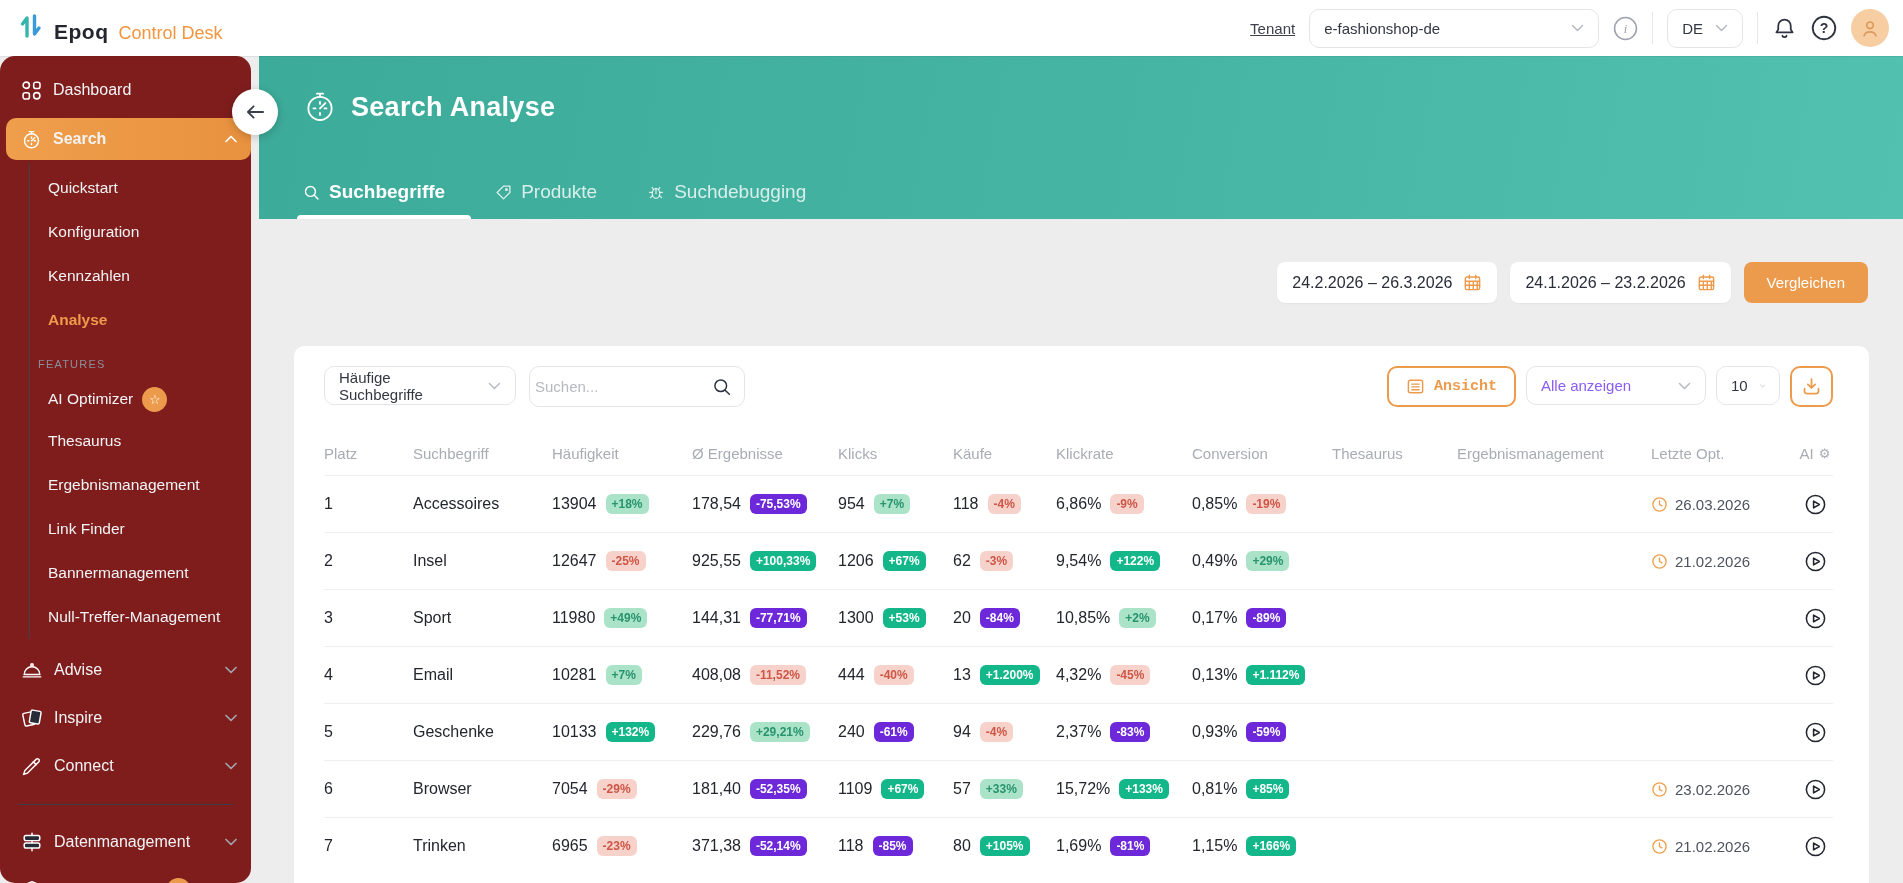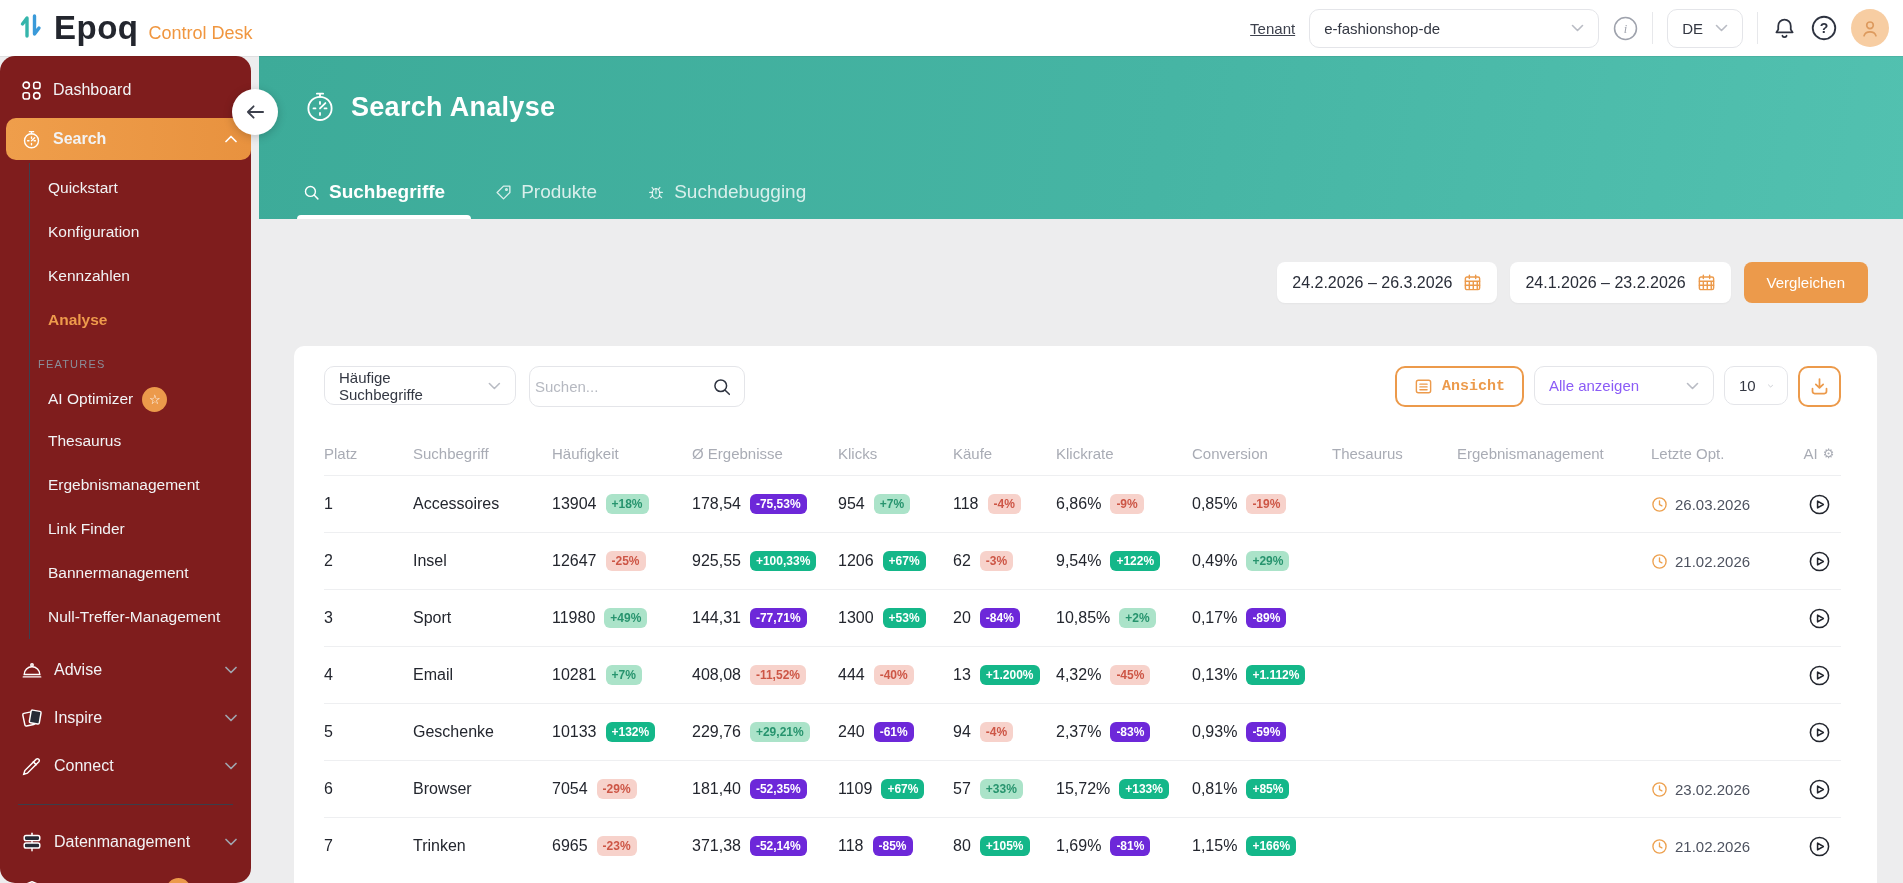--- a/index.html
+++ b/index.html
@@ -3,21 +3,21 @@
 <meta charset="utf-8">
 <style>
   * { margin:0; padding:0; box-sizing:border-box; }
   html,body { width:1903px; height:883px; overflow:hidden; }
   body { font-family:"Liberation Sans", sans-serif; background:#ededee; color:#23262e; }
 
   
   .topbar { height:56px; background:#fff; display:flex; align-items:center;
             padding:0 14px 0 18px; box-shadow:0 1px 0 rgba(0,0,0,.06); position:relative; z-index:5; }
   .logo-wrap { display:flex; align-items:baseline; gap:10px; }
-  .logo-name { font-size:33px; font-weight:700; color:#23262e; letter-spacing:.5px; }
+  .logo-name { font-size:21px; font-weight:700; color:#23262e; letter-spacing:.5px; }
   .logo-suffix { font-size:18px; color:#f0963f; }
   .topbar-right { margin-left:auto; display:flex; align-items:center; gap:14px; }
   .tenant-label { font-size:15px; color:#3d414d;text-decoration:underline; }
   .select { border:1px solid #e4e5e9; border-radius:10px; height:39px; display:flex;
             align-items:center; gap:12px; padding:0 14px; background:#fff; font-size:15px;
             color:#333742; cursor:pointer; }
   .tenant-select { width:290px; justify-content:space-between; }
   .vdivider { width:1px; height:32px; background:#e7e8eb; }
   .icon-btn { background:none; border:none; cursor:pointer; display:flex; align-items:center; color:#2e3340; }
   .avatar { width:38px; height:38px; border-radius:50%; background:#f7cda2; display:flex;
@@ -68,21 +68,21 @@
               display:flex; align-items:center; justify-content:center; color:#3c404c; z-index:6; }
 
   .filter-band { height:127px; display:flex; align-items:center; justify-content:flex-end;
                  gap:13px; padding-right:35px; }
   .date-box { background:#fff; border-radius:8px; height:41px; display:flex; align-items:center;
               gap:11px; padding:0 15px; font-size:16px; color:#2a2e39; cursor:pointer;
               box-shadow:0 1px 2px rgba(0,0,0,.04); }
   .compare-btn { background:#ec9a4b; color:#fff; border:none; border-radius:8px; height:41px;
                  padding:0 23px; font-size:15px; font-family:inherit; cursor:pointer; }
 
-  .card { background:#fff; border-radius:10px 10px 0 0; margin:0 26px 0 35px; flex:1;
+  .card { background:#fff; border-radius:10px 10px 0 0; margin:0 34px 0 35px; flex:1;
           padding:20px 36px 0 30px; overflow:hidden; }
   .controls { display:flex; align-items:center; }
   .controls .left { display:flex; gap:13px; }
   .controls .right { margin-left:auto; display:flex; gap:10px; }
   .type-select { width:192px; justify-content:space-between; }
   .search-box { border:1px solid #e4e5e9; border-radius:10px; height:41px; width:216px;
                 display:flex; align-items:center; padding:0 12px 0 5px; gap:8px; }
   .search-box input { border:none; outline:none; flex:1; font-size:15px; font-family:inherit; color:#333742; min-width:0; }
   .search-box input::placeholder { color:#b6b9c1; }
   .search-box .mag { margin-left:auto; color:#2e3340; }

